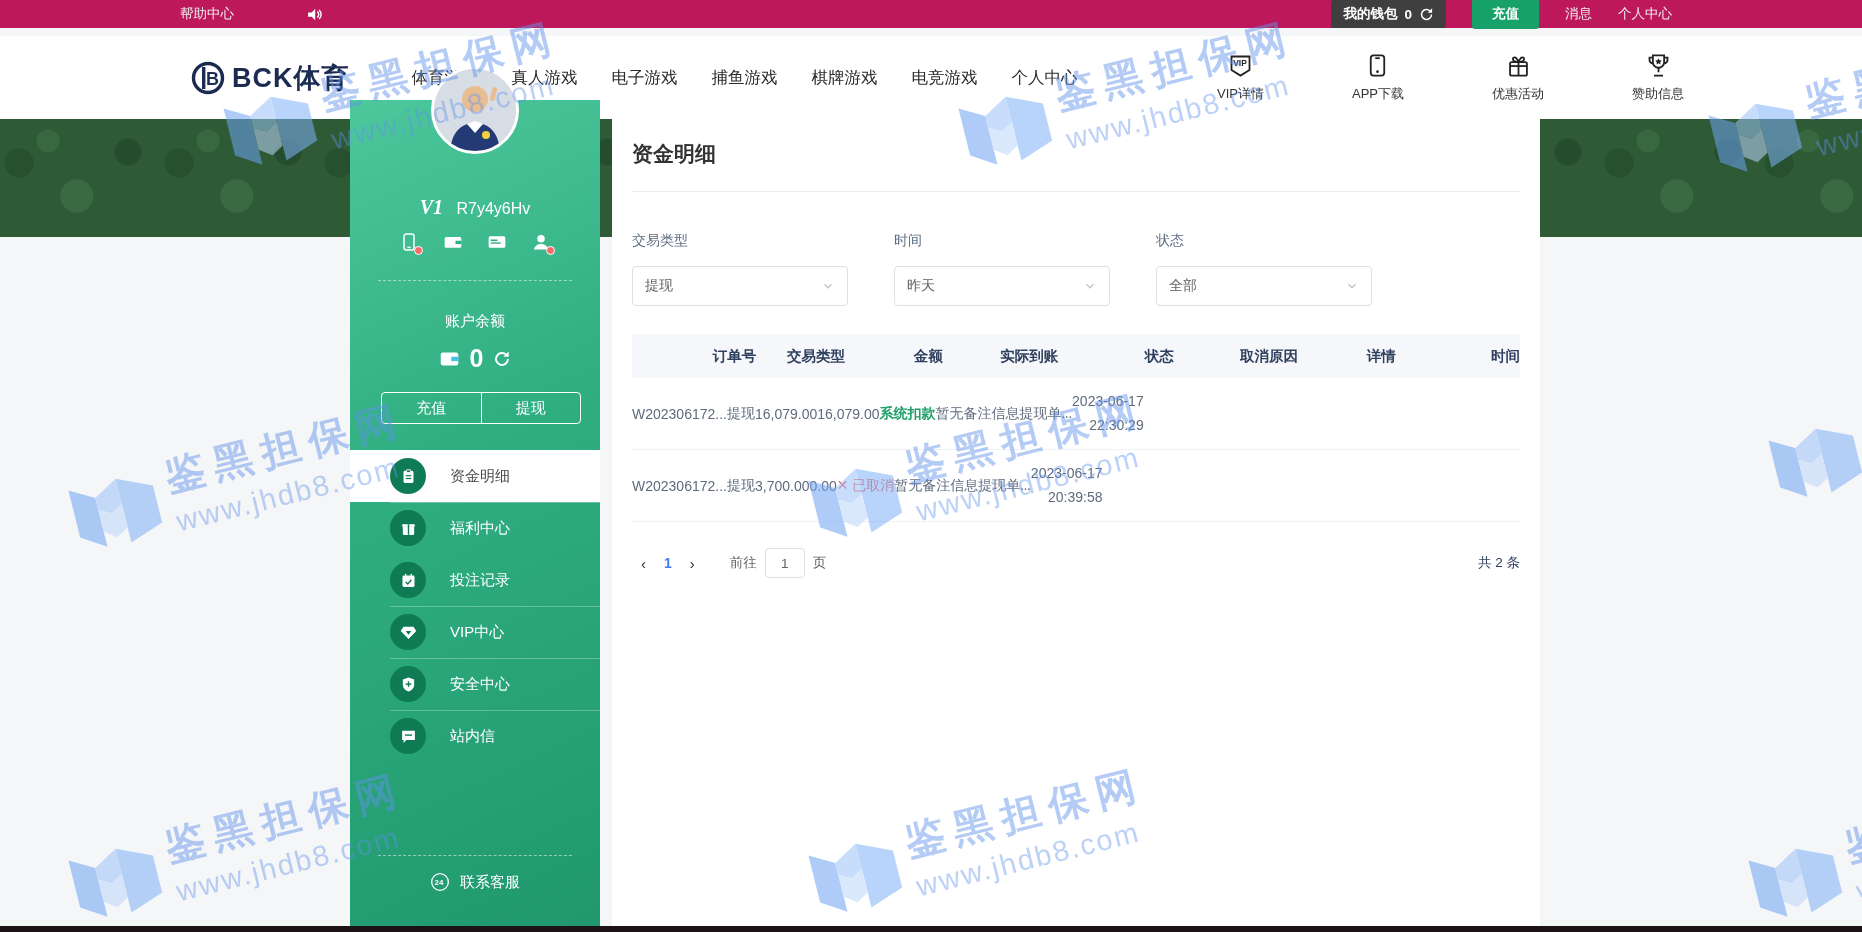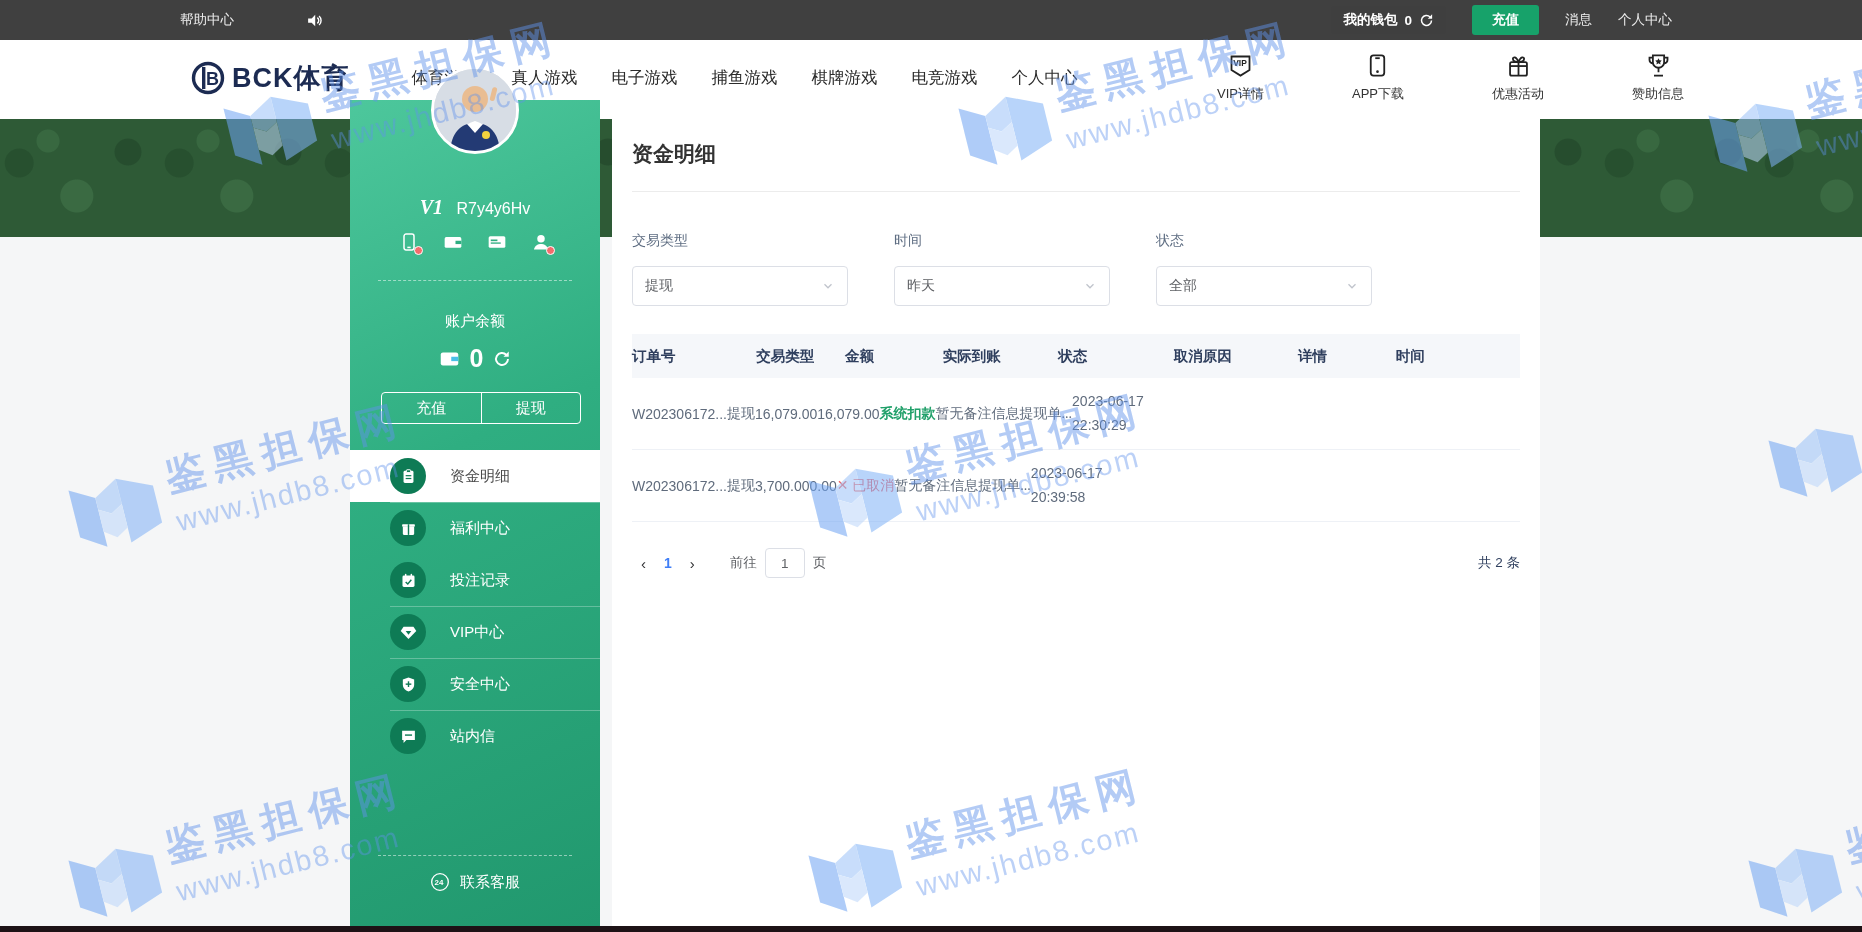--- a/index.html
+++ b/index.html
@@ -1,20 +1,20 @@
 <!DOCTYPE html>
 <html style="--accent-green: #17a26a; --status-success: #21a06a; --status-cancel: #f25f5f; --page-blue: #3f7ef7; --header-navy: #2f3f5e; --wm-blue: rgba(96,146,235,0.48); --wm-blue-soft: rgba(96,146,235,0.42);"><head>
 <meta charset="utf-8">
 <style>
   * { margin:0; padding:0; box-sizing:border-box; }
   html,body { width:1862px; height:932px; overflow:hidden; background:#f5f6f7;
               font-family:"Liberation Sans","DejaVu Sans",sans-serif; }
 
   
-  .topbar { position:absolute; left:0; top:0; width:1862px; height:40px; background:#404040;
+  .topbar { position:absolute; left:0; top:0; width:1862px; height:28px; background:#be185d;
             display:flex; align-items:center; z-index:6; color:#eee; font-size:13.5px; }
   .topbar-left { display:flex; align-items:center; gap:72px; margin-left:180px; }
   .topbar-right { margin-left:auto; display:flex; align-items:center; gap:26px; margin-right:190px; }
   .wallet-pill { background:#3f3f3f; border-radius:3px; padding:5px 12px; display:flex; align-items:center;
                  gap:7px; font-weight:700; color:#fff; cursor:pointer; }
   .btn-recharge-top { background:var(--accent-green); color:#fff; border:none; border-radius:3px;
                       padding:6px 20px; font-size:13.5px; cursor:pointer; font-weight:600;}
   .top-link { cursor:pointer; }
 
   
@@ -82,21 +82,21 @@
   .filters { display:flex; gap:46px; margin-top:40px; }
   .filter { width:216px; }
   .filter-label { font-size:14px; color:#5e6d82; }
   .select-box { margin-top:16px; height:40px; border:1px solid #dcdfe6; border-radius:4px; background:#fff;
                 display:flex; align-items:center; padding:0 12px; font-size:14px; color:#606266;
                 cursor:pointer; }
   .select-box .chev { margin-left:auto; }
 
   .tbl { margin-top:28px; }
   .tr { display:flex; align-items:center; }
-  .tr > div { text-align:left; }
+  .tr > div { text-align:right; }
   .th { height:44px; background:#f5f7fa; font-weight:700; color:var(--header-navy); font-size:14.5px; }
   .td { height:72px; font-size:14px; color:#5f6b7c; border-bottom:1px solid #eef1f6; }
   .c1{width:14%;} .c2{width:10%;} .c3{width:11%;} .c4{width:13%;} .c5{width:13%;}
   .c6{width:14%;} .c7{width:11%;} .c8{width:14%;}
   .td > div { width:inherit; }
   .status-success { color:var(--status-success); font-weight:700; }
   .status-cancel  { color:var(--status-cancel); font-weight:400; }
   .detail-link { cursor:pointer;font-family:Liberation Serif, serif; }
   .time-2line { line-height:1.65; }
 

